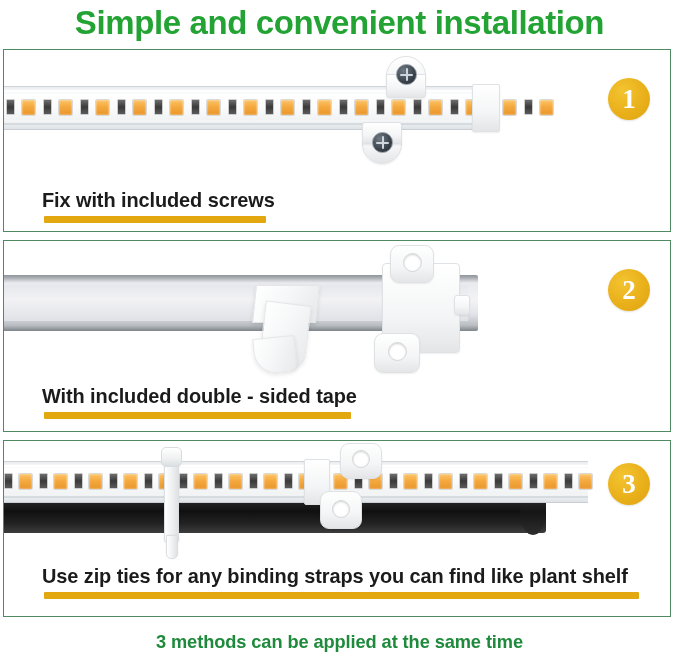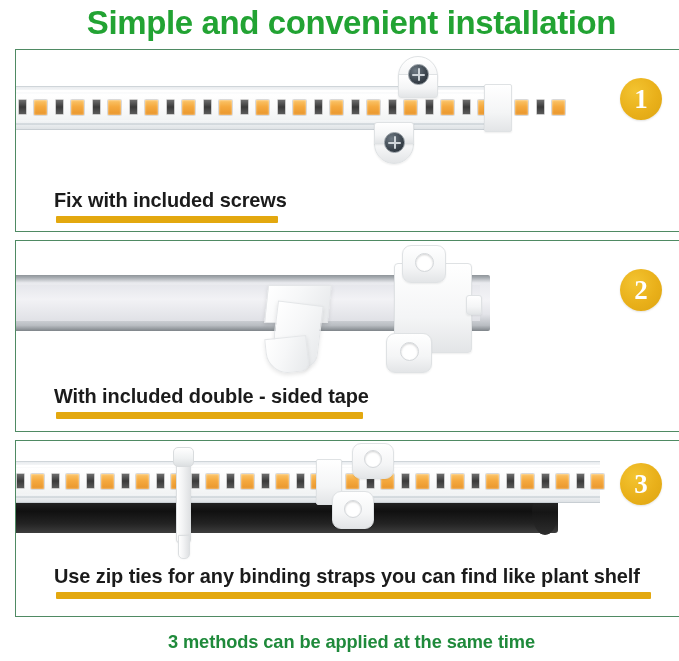--- a/index.html
+++ b/index.html
@@ -3,21 +3,21 @@
 <meta charset="utf-8">
 <style>
   html,body{margin:0;padding:0;}
   body{
     width:679px;height:661px;
     background:#ffffff;
     font-family:"Liberation Sans", sans-serif;
     overflow:hidden;
     position:relative;
   }
-  .page{position:relative;width:616px;height:661px;margin-left:12px;}
+  .page{position:relative;width:616px;height:661px;}
 
   
   .title{
     position:absolute;left:0;top:0;width:679px;height:44px;
     display:flex;align-items:center;justify-content:center;
     color:#22a333;
     font-size:34px;
     font-weight:bold;
     font-family:"Liberation Sans", sans-serif;
     letter-spacing:-0.4px;

